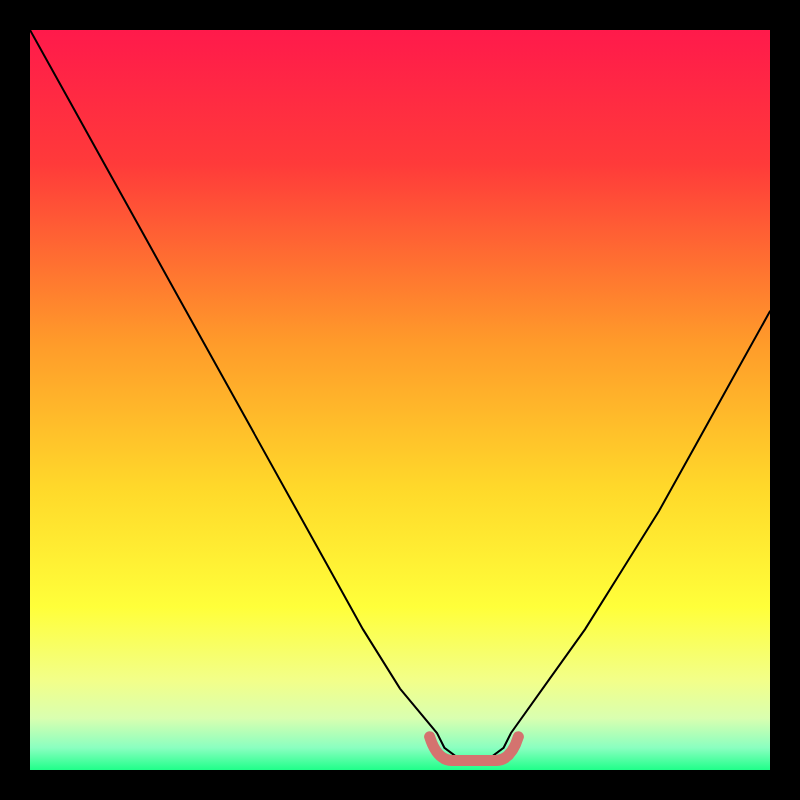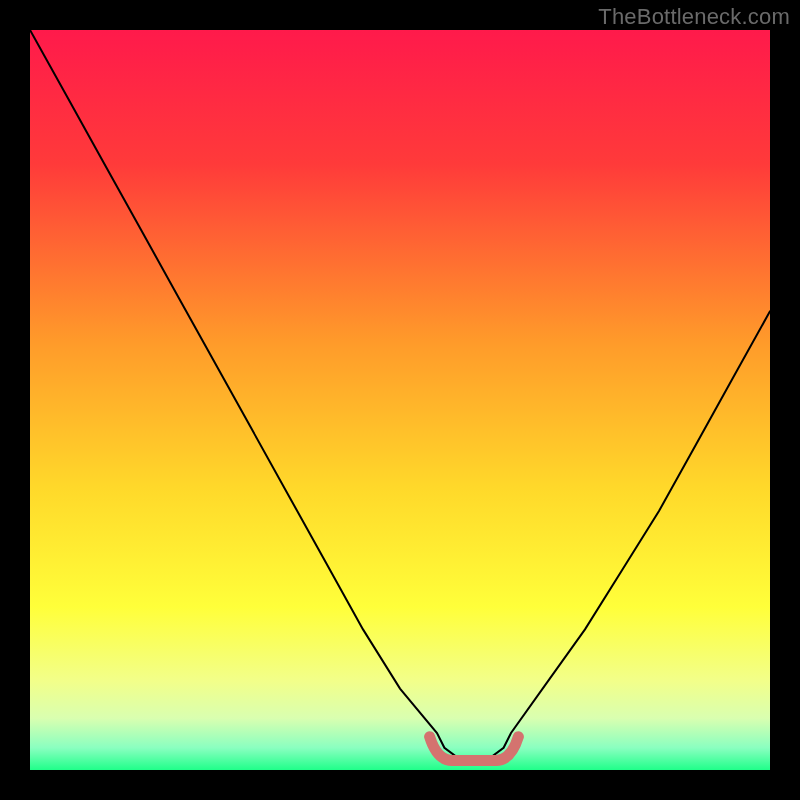--- a/index.html
+++ b/index.html
@@ -32,21 +32,20 @@
     font-size: 22px;
     font-weight: 500;
     letter-spacing: 0.2px;
     user-select: none;
   }
 </style>
 </head>
 <body>
 
 <div class="frame">
-  <div class="watermark">TheBottleneck.com</div>
 
   <svg class="plot" viewBox="0 0 740 740" preserveAspectRatio="none">
     <defs>
       <linearGradient id="bg-grad" x1="0" y1="0" x2="0" y2="1">
       <stop offset="0%" stop-color="#ff1a4b"></stop>
           <stop offset="18%" stop-color="#ff3a3a"></stop>
           <stop offset="42%" stop-color="#ff9a2a"></stop>
           <stop offset="62%" stop-color="#ffd92a"></stop>
           <stop offset="78%" stop-color="#ffff3a"></stop>
           <stop offset="88%" stop-color="#f2ff8a"></stop>

